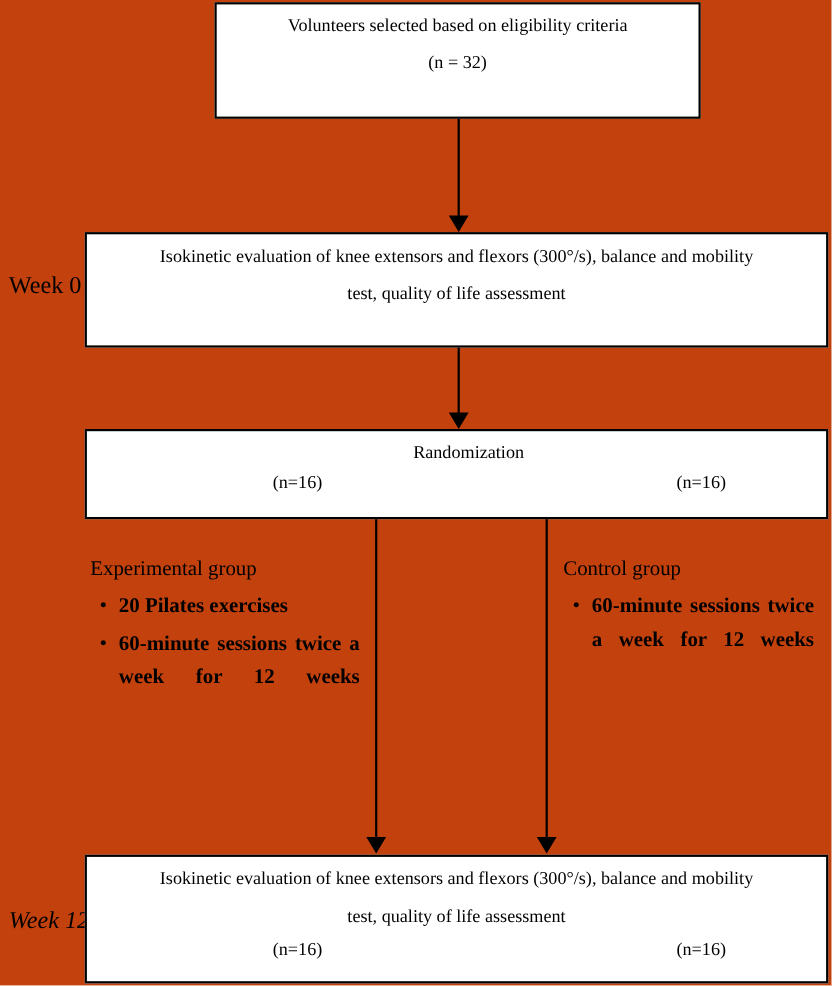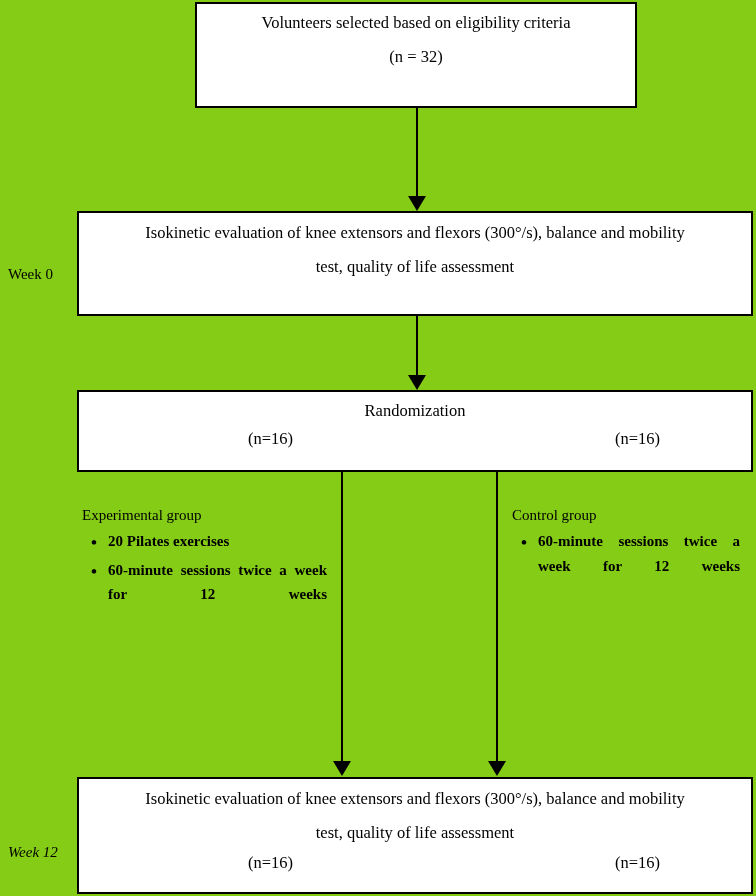--- a/index.html
+++ b/index.html
@@ -8,59 +8,58 @@
     background: #ffffff;
   }
   body {
     font-family: "Liberation Serif", "DejaVu Serif", serif;
     color: #000000;
   }
   #canvas {
     position: relative;
     width: 756px;
     height: 896px;
-    background: #84cc16;
+    background: #c2410c;
     overflow: hidden;
   }
   .box {
     position: absolute;
     box-sizing: border-box;
     border: 2px solid #000000;
     background: #ffffff;
   }
   .boxtext {
     position: absolute;
     box-sizing: border-box;
     text-align: center;
     font-size: 16.5px;
     line-height: 1.62;
   }
   .side-label {
     position: absolute;
-    font-size: 15px;
+    font-size: 22px;
     text-align: left;
     white-space: nowrap;
-    margin-top: 20px;
   }
   .vline {
     position: absolute;
     width: 0;
     border-left: 2.5px solid #000000;
   }
   .arrowhead {
     position: absolute;
     width: 0;
     height: 0;
     border-left: 9px solid transparent;
     border-right: 9px solid transparent;
     border-top: 15px solid #000000;
   }
   .grp {
     position: absolute;
-    font-size: 15px;
+    font-size: 19px;
     line-height: 1.62;
   }
   .grp-title {
     margin: 0 0 2px 0;
     text-align: left;
     white-space: nowrap;
   }
   ul.bullets {
     margin: 0;
     padding: 0 0 0 26px;
@@ -106,21 +105,21 @@
 
   <div class="side-label" style="left:8px; top:246px;">Week 0</div>
   <div class="box" style="left:77px; top:211px; width:676px; height:105px;"></div>
   <div class="boxtext" style="left:87px; top:220px; width:656px;">Isokinetic evaluation of knee extensors and flexors (300°/s), balance and mobility</div>
   <div class="boxtext" style="left:87px; top:254px; width:656px;">test, quality of life assessment</div>
 
   <div class="vline" style="left:416px; top:316px; height:60px;"></div>
   <div class="arrowhead" style="left:408px; top:375px;"></div>
 
   <div class="box" style="left:77px; top:390px; width:676px; height:82px;"></div>
-  <div class="boxtext" style="left:87px; top:398px; width:656px;font-family:Liberation Serif, serif;">Randomization</div>
+  <div class="boxtext" style="left:98px; top:398px; width:656px;font-family:Liberation Serif, serif;">Randomization</div>
   <div class="nrow" style="left:173px; top:429px; width:120px;">(n=16)</div>
   <div class="nrow" style="left:540px; top:429px; width:120px;">(n=16)</div>
 
   <div class="vline" style="left:341px; top:472px; height:290px;"></div>
   <div class="arrowhead" style="left:333px; top:761px;"></div>
 
   <div class="vline" style="left:496px; top:472px; height:290px;"></div>
   <div class="arrowhead" style="left:488px; top:761px;"></div>
 
   <div class="grp" style="left:82px; top:503px; width:245px;">

